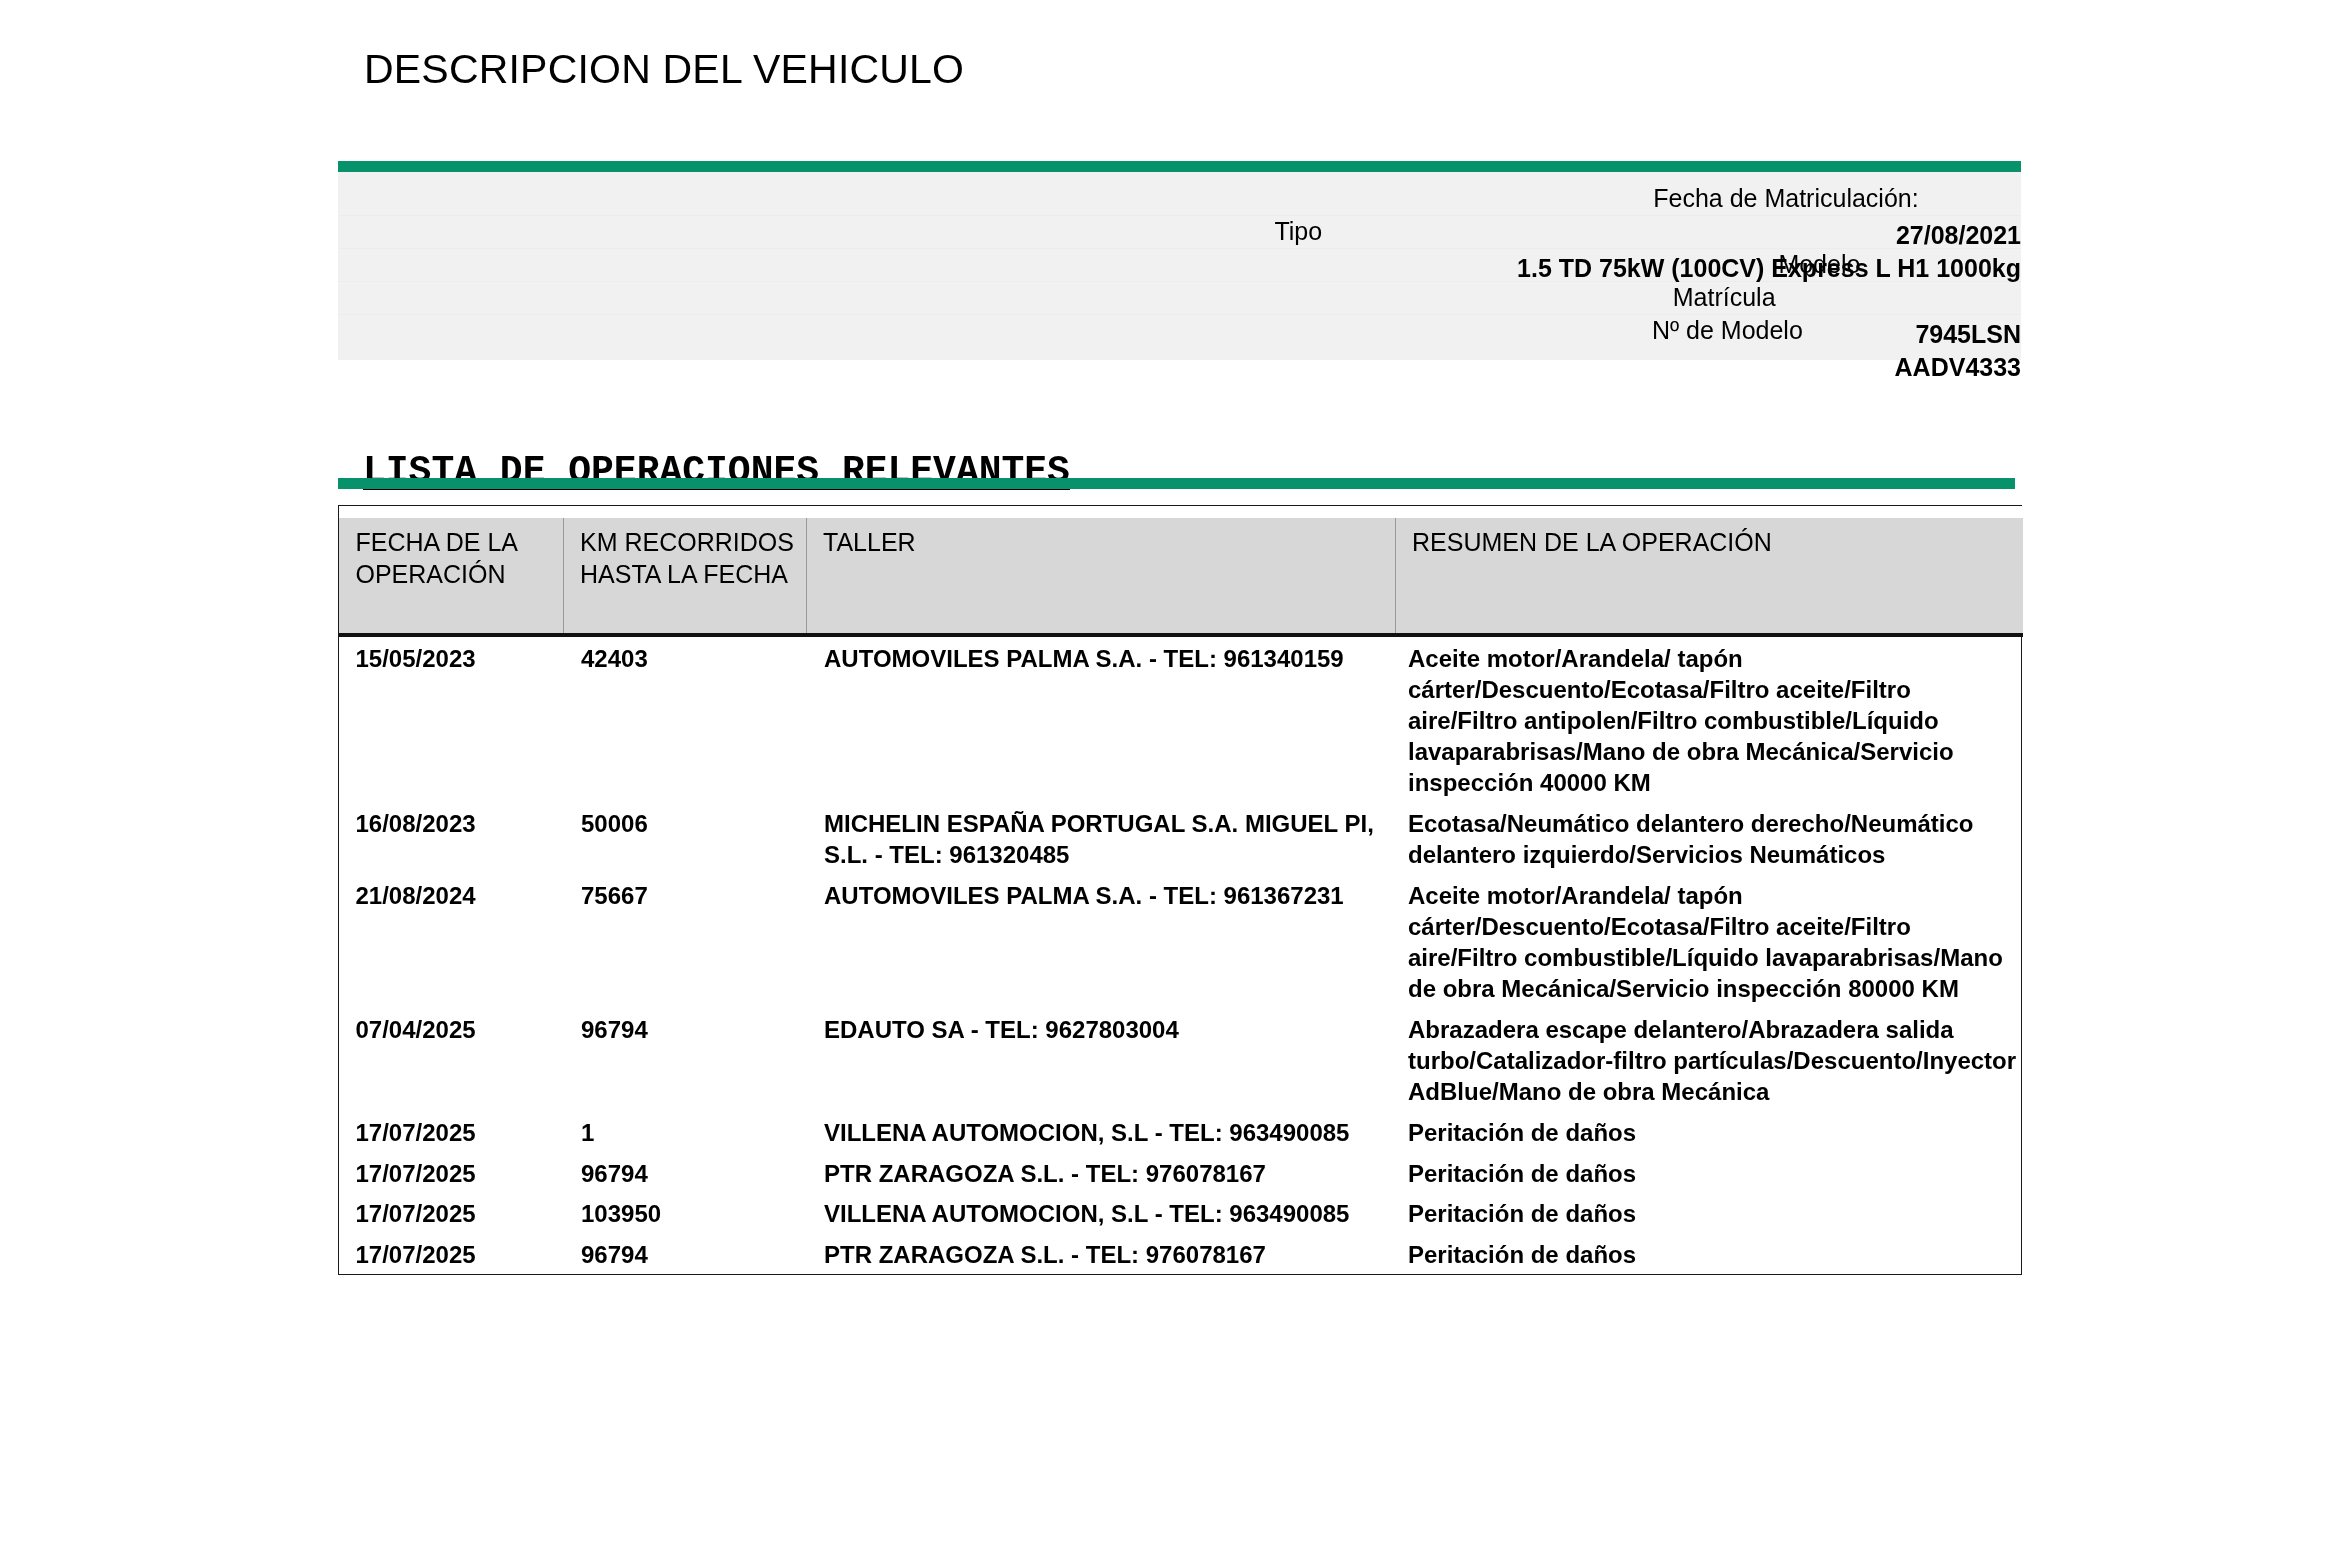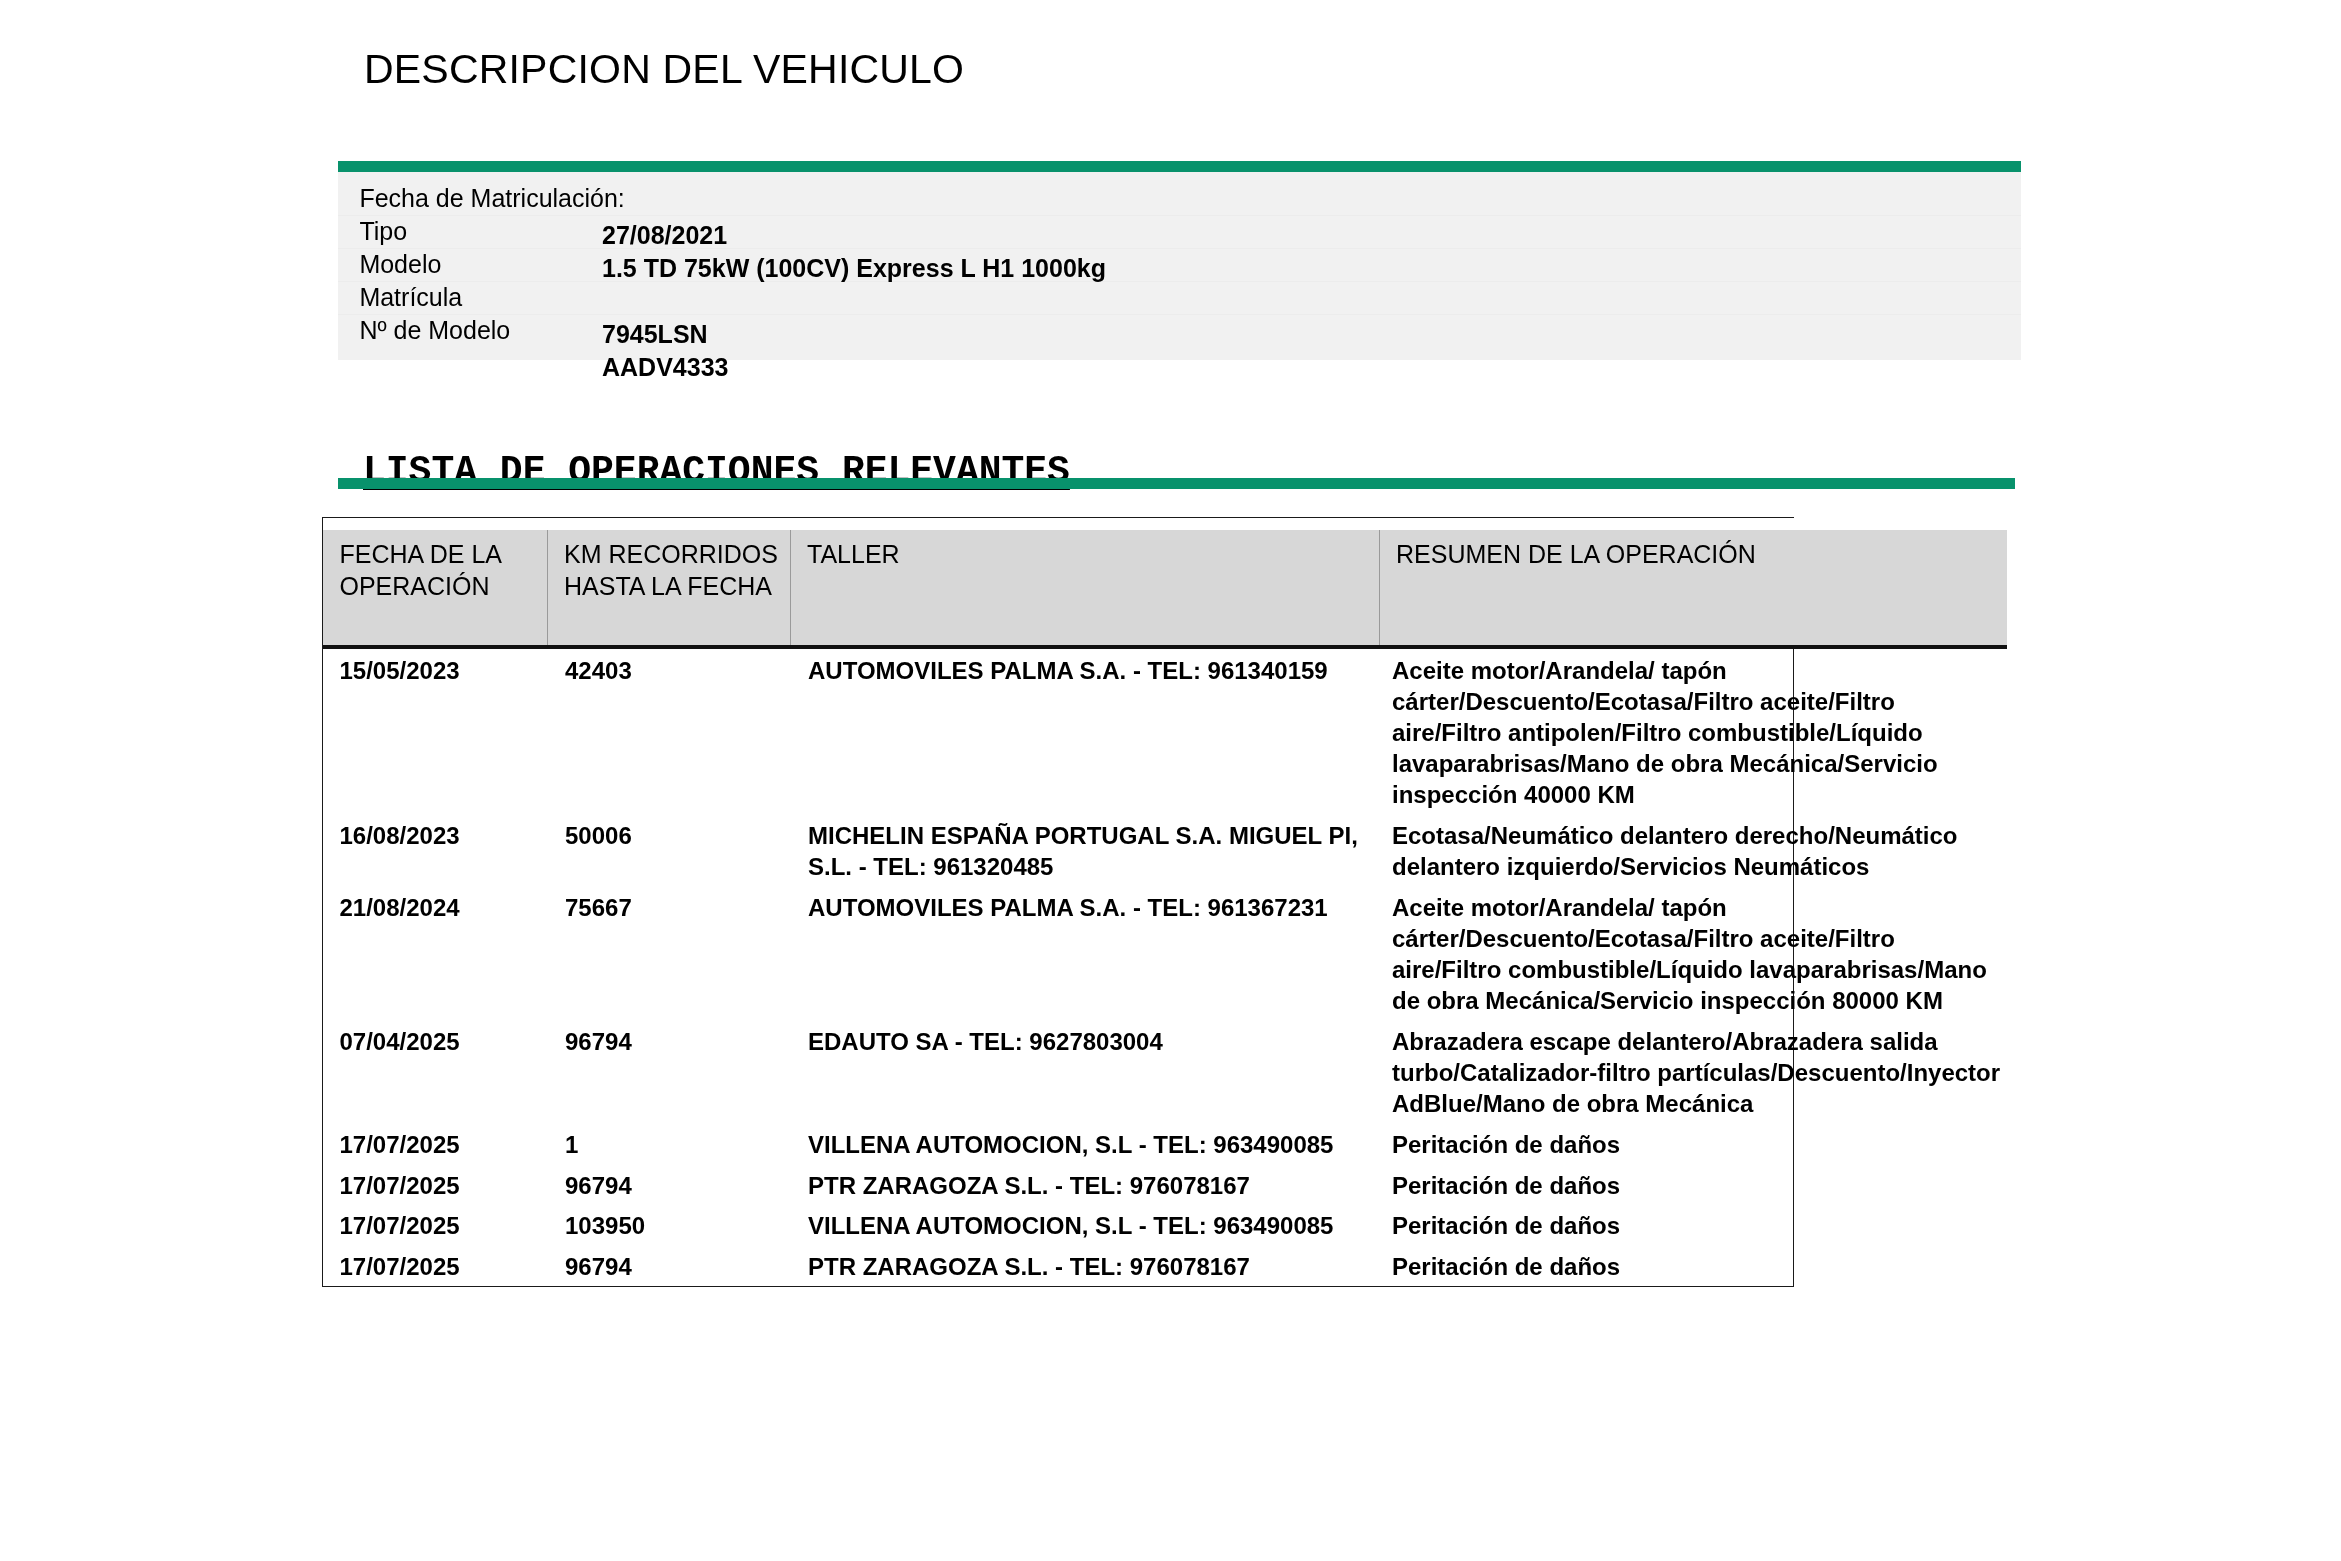--- a/index.html
+++ b/index.html
@@ -42,20 +42,21 @@
   }
   .vehicle-body {
     background: #f1f1f1;
     padding: 11.5px 0 13px 0;
   }
   .vehicle-row {
     display: flex;
     height: 32px;
     align-items: flex-start;
     border-bottom: 0.8px solid #ececec;
+    justify-content: flex-end;
   }
   .vehicle-row:last-child { border-bottom: none; }
   .vehicle-label {
     width: 264px;
     padding-left: 21.4px;
     font-size: 25px;
     line-height: 31px;
     box-sizing: border-box;
     white-space: nowrap;
   }
@@ -86,26 +87,25 @@
     left: 338px;
     top: 478px;
     width: 1677px;
     height: 10.7px;
     background: #08926c;
   }
 
   
   .ops-table-wrap {
     position: absolute;
-    left: 322px;
+    left: 338px;
     top: 505px;
-    width: 1472px;
+    width: 1684px;
     border: 1.6px solid #1a1a1a;
     box-sizing: border-box;
-    margin-top: 12px;
   }
   table.ops {
     border-collapse: collapse;
     width: 100%;
     table-layout: fixed;
   }
   table.ops col.c-date { width: 224px; }
   table.ops col.c-km   { width: 243px; }
   table.ops col.c-shop { width: 589px; }
   table.ops col.c-sum  { width: 628px; }

